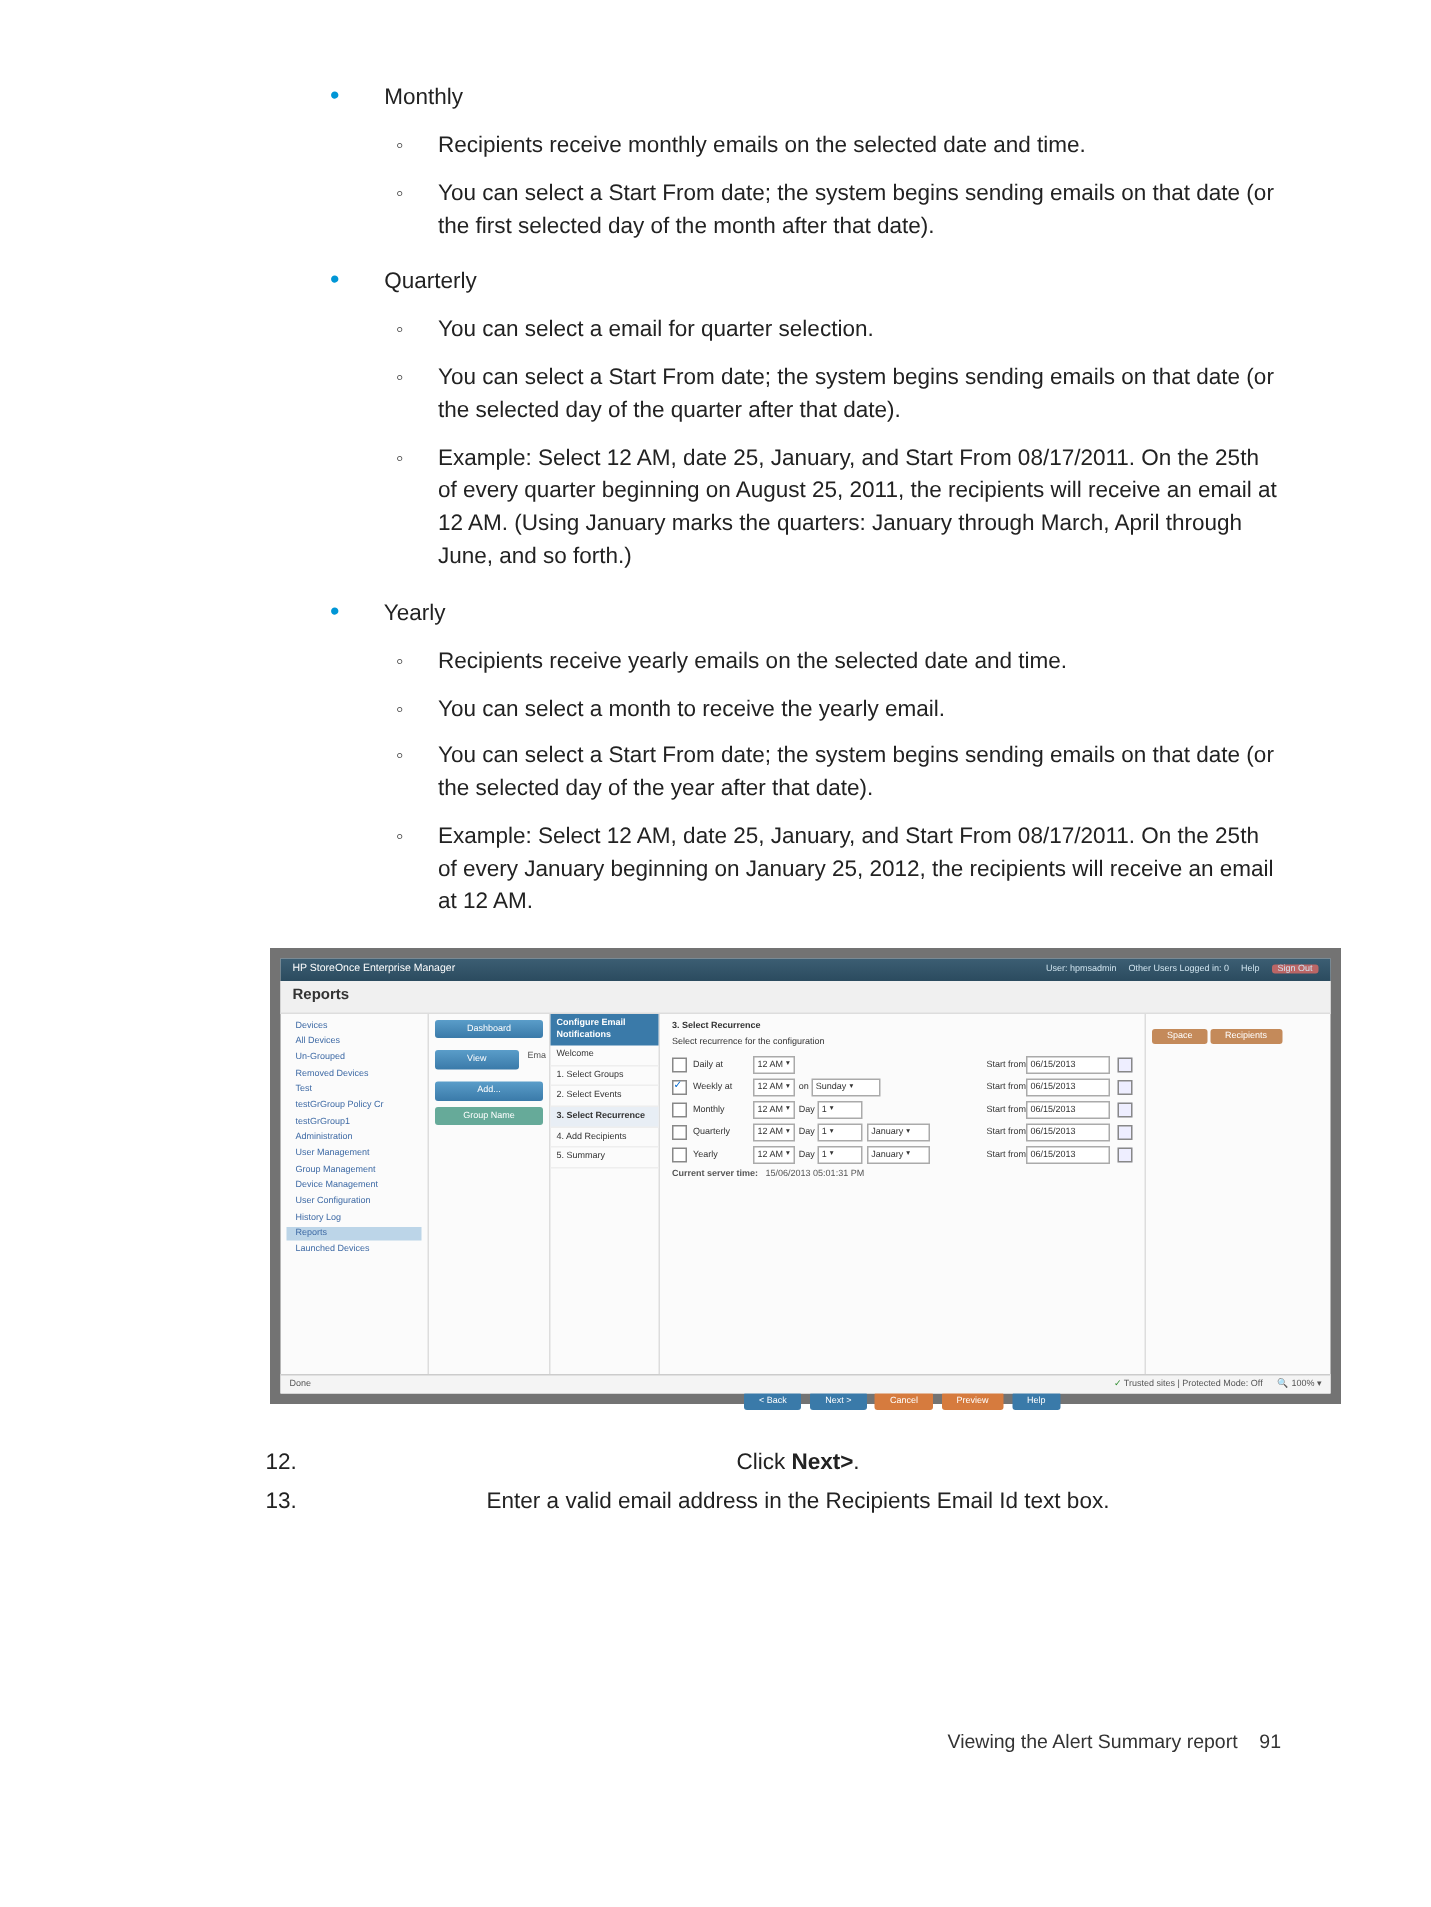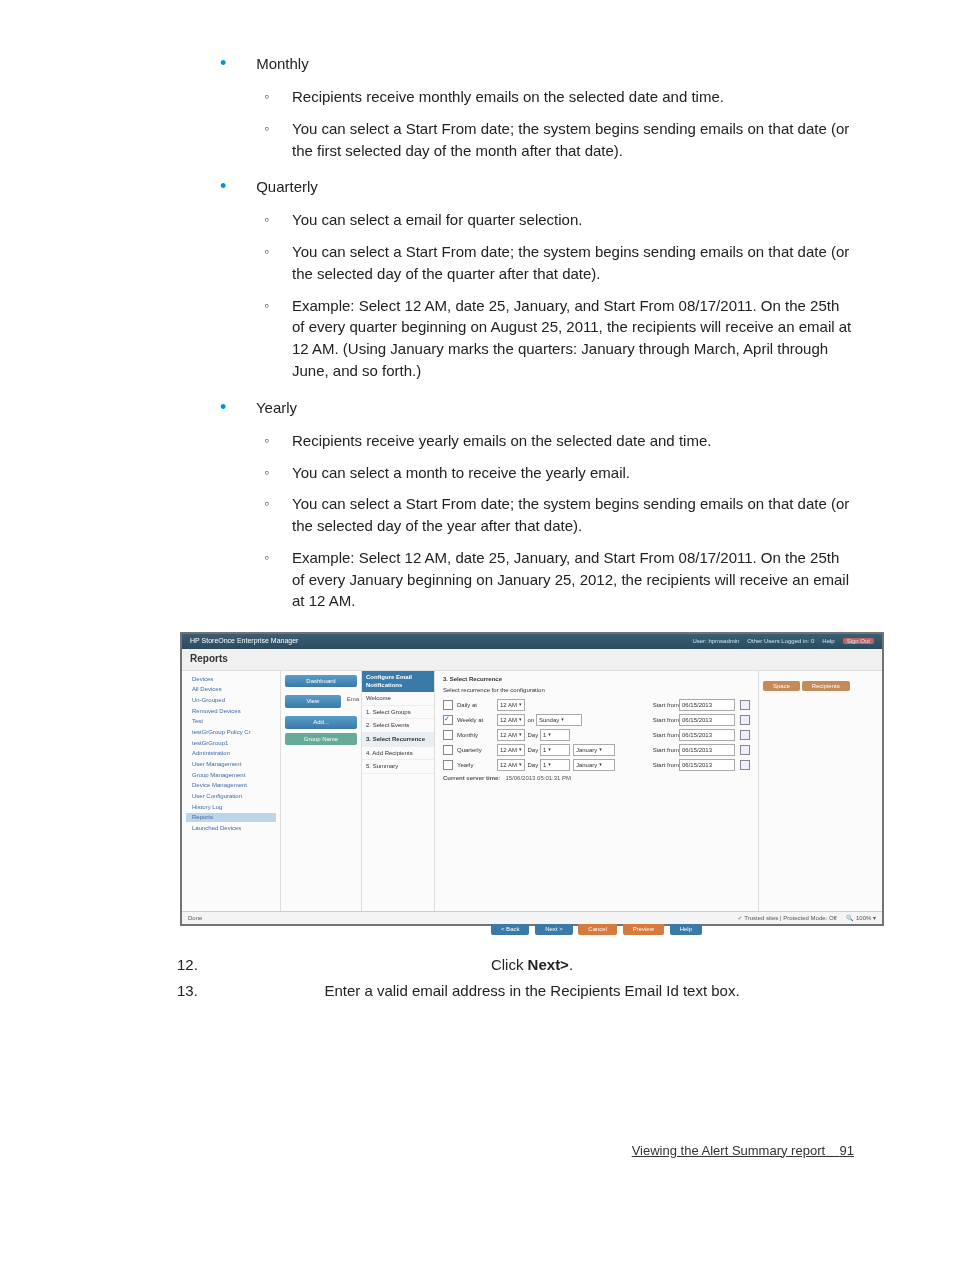--- a/index.html
+++ b/index.html
@@ -36,21 +36,21 @@
   }
   ul.level2 > li::before {
     content: "\25E6";
     position: absolute;
     left: -28px;
     font-size: 14px;
     color: #444;
   }
   .screenshot {
     margin: 20px 0 28px 0;
-    border: 2px solid #737373;
+    border: 7px solid #737373;
     width: 700px;
     height: 290px;
     position: relative;
     background: #fbfbfb;
     font-size: 7px;
   }
   .ss-titlebar {
     background: linear-gradient(#3c5e73, #2b4b5f);
     color: #fff;
     height: 15px;
@@ -153,21 +153,20 @@
   ol.steps li {
     padding-left: 8px;
     margin-bottom: 4px;
     text-align: center;
   }
   .footer {
     text-align: right;
     font-size: 13px;
     color: #333;
     margin-top: 140px;
-    text-decoration: underline;
   }
   .st { font-size:6px; color:#555;}
 </style>
 </head>
 <body>
 
 <ul class="level1">
   <li>
     <span>Monthly</span>
     <ul class="level2">

